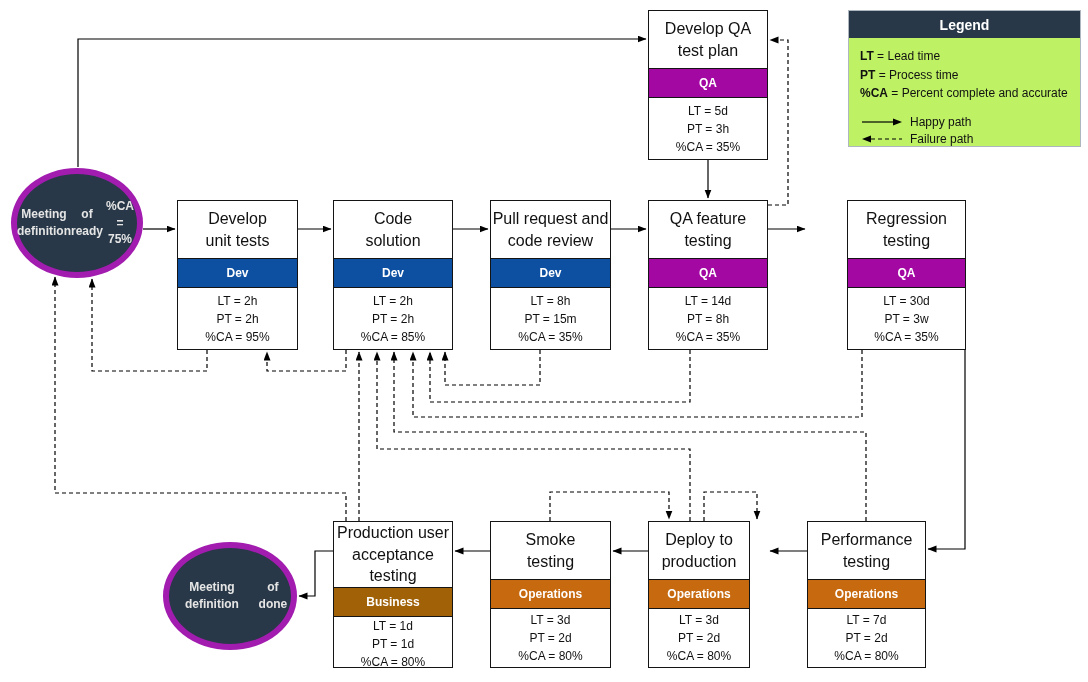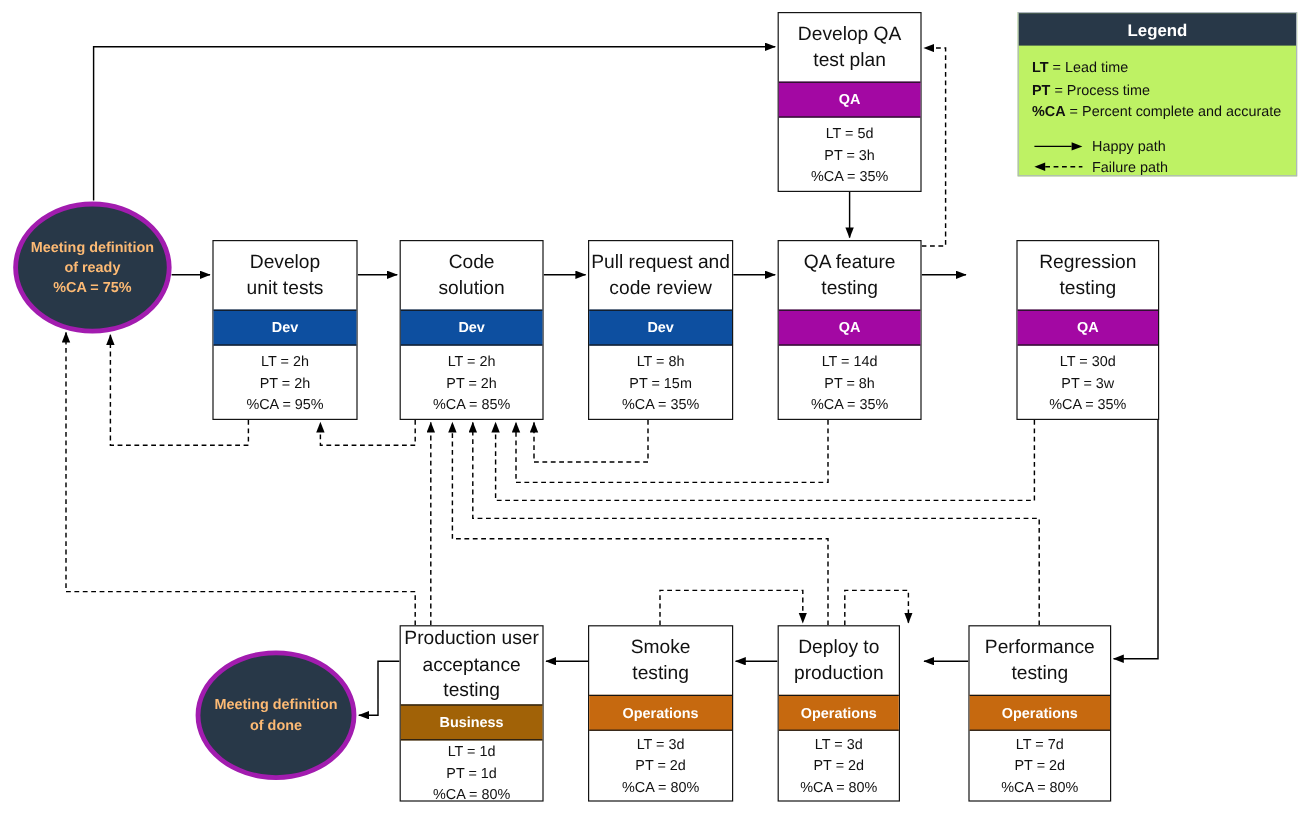--- a/index.html
+++ b/index.html
@@ -8,23 +8,23 @@
   .edge{fill:none;stroke:#000000;stroke-width:1.2;}
   .edge.failure{stroke-dasharray:4 3;}
   .process{position:absolute;background:#ffffff;border:1px solid #141414;box-sizing:border-box;
            display:flex;flex-direction:column;}
   .p-title{flex:0 0 57px;display:flex;align-items:center;justify-content:center;text-align:center;
            font-size:16px;color:#111;line-height:1.35;white-space:pre-line;}
   .p-band{flex:0 0 28px;border-top:1px solid #141414;border-bottom:1px solid #141414;
           display:flex;align-items:center;justify-content:center;color:#ffffff;font-weight:bold;font-size:12px;}
   .p-metrics{flex:1;display:flex;flex-direction:column;align-items:center;justify-content:center;
              font-size:12px;color:#111;line-height:1.5;}
-  .terminator{position:absolute;border-radius:50%;display:flex;flex-direction:column;align-items:center;
-              justify-content:center;color:#fdba74;font-weight:bold;font-size:12px;text-align:center;
-              line-height:1.4;border:4px solid #a21caf;box-sizing:border-box;}
+  .terminator{position:absolute;border-radius:50%;display:flex;flex-direction:row;align-items:center;
+              justify-content:center;color:#e5e5e5;font-weight:bold;font-size:12px;text-align:center;
+              line-height:1.4;border:6px solid #a21caf;box-sizing:border-box;}
   #legend{position:absolute;background:#bef264;border:1px solid #aeb6bf;box-sizing:border-box;}
   .legend-title{height:27px;display:flex;align-items:center;justify-content:center;color:#ffffff;
                 font-weight:bold;font-size:14px;}
   .legend-body{padding:9px 11px 6px 11px;font-size:12px;color:#111;}
   .legend-item{line-height:1.55;}
   .legend-paths{margin-top:11px;}
   .legend-path-row{display:flex;align-items:center;gap:6px;height:17px;}
   .legend-path-row svg{display:block;}
 </style>
 </head>

